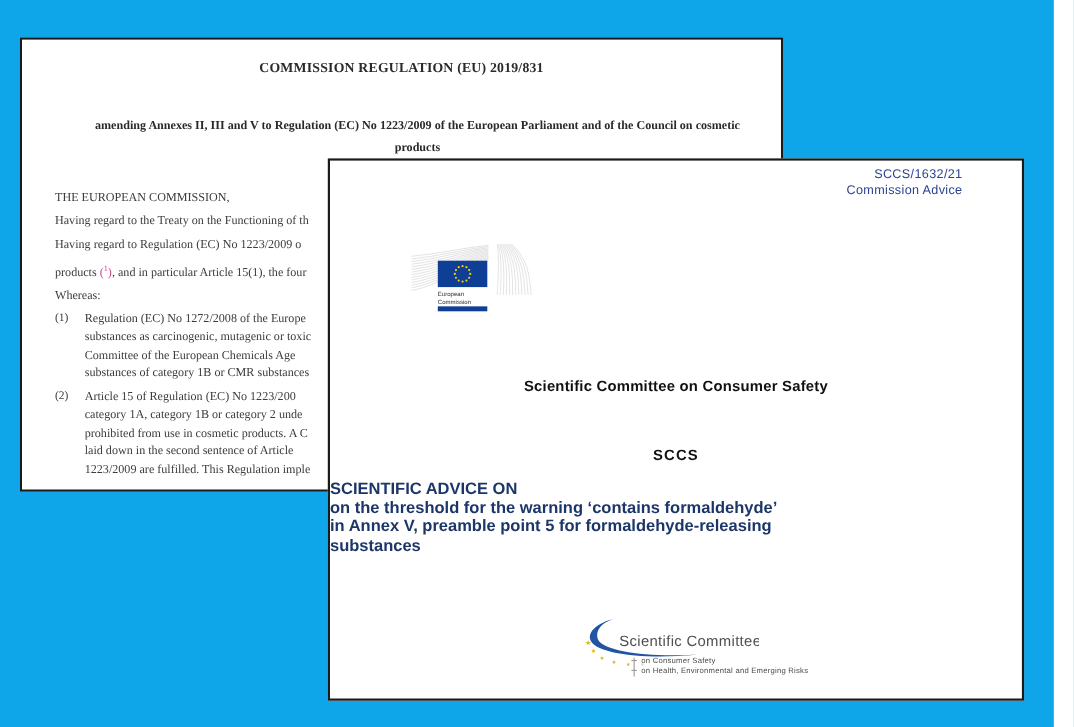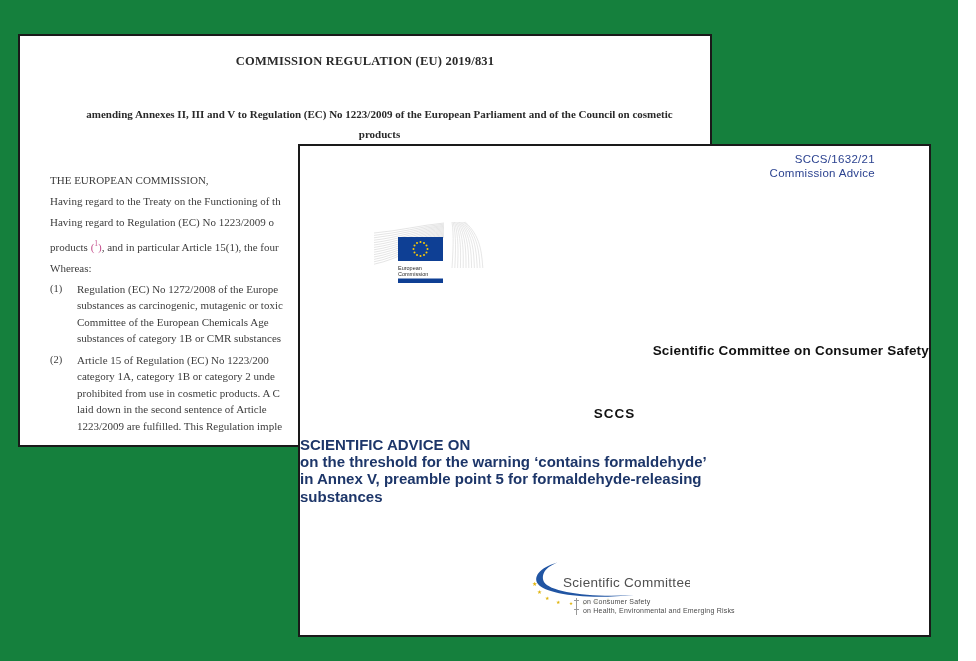--- a/index.html
+++ b/index.html
@@ -1,16 +1,16 @@
 <!DOCTYPE html>
 <html><head>
 <meta charset="utf-8">
 <style>
   html,body{margin:0;padding:0;background:#ffffff;}
-  .canvas{position:relative;width:958px;height:661px;background:#15803d;overflow:hidden;}
+  .canvas{position:relative;width:958px;height:661px;background:#0ea5e9;overflow:hidden;}
 
   .page{position:absolute;background:#ffffff;border:2px solid #1a1a1a;box-sizing:border-box;}
 
   
   .back-page{left:18px;top:34px;width:694px;height:413px;z-index:1;overflow:hidden;
              font-family:"Liberation Serif","DejaVu Serif",serif;color:#3c3c3c;}
   .bp-title{position:absolute;top:18px;left:0;right:0;text-align:center;
             font-weight:bold;font-size:12.5px;color:#2a2a2a;letter-spacing:0.2px;}
   .bp-date{position:absolute;top:46px;left:0;right:0;text-align:center;
            font-weight:bold;font-size:12px;color:#2a2a2a;}
@@ -25,21 +25,21 @@
   .para-2{margin-top:5px;}
   .para-num{width:27px;flex:none;font-size:10.5px;}
   .para-text{flex:none;white-space:nowrap;}
 
   
   .front-page{left:298px;top:144px;width:633px;height:493px;z-index:2;
               font-family:"Liberation Sans","DejaVu Sans",sans-serif;}
   .fp-header{position:absolute;top:6px;right:54px;text-align:right;
              color:#2c4390;font-size:11.5px;line-height:14px;letter-spacing:0.3px;}
   .ec-logo{position:absolute;left:74px;top:74px;width:112px;height:64px;}
-  .fp-committee{position:absolute;top:197px;left:0;right:0;text-align:right;
+  .fp-committee{position:absolute;top:197px;left:0;right:0;text-align:center;
                 font-weight:bold;font-size:13.5px;color:#111;letter-spacing:0.2px;}
   .fp-sccs{position:absolute;top:224px;left:0;right:0;text-align:center;
            font-weight:bold;font-size:13.5px;color:#111;letter-spacing:1px;margin-top:36px;}
   .fp-title{position:absolute;top:290px;left:0;right:0;text-align:left;
             font-weight:bold;font-size:15px;line-height:17.2px;color:#1d3669;}
   .fp-sc-logo{position:absolute;left:230px;top:414px;width:165px;height:64px;}
   .sc-svg{position:absolute;left:0;top:0;width:160px;height:46px;}
   .sc-subs{position:absolute;left:46px;top:38px;border-left:1px solid #999;
            padding-left:6px;font-size:7px;line-height:8.5px;color:#4a4a4a;letter-spacing:0.2px;white-space:nowrap;}
   .tick{position:absolute;left:-3px;width:5px;height:1px;background:#999;}

